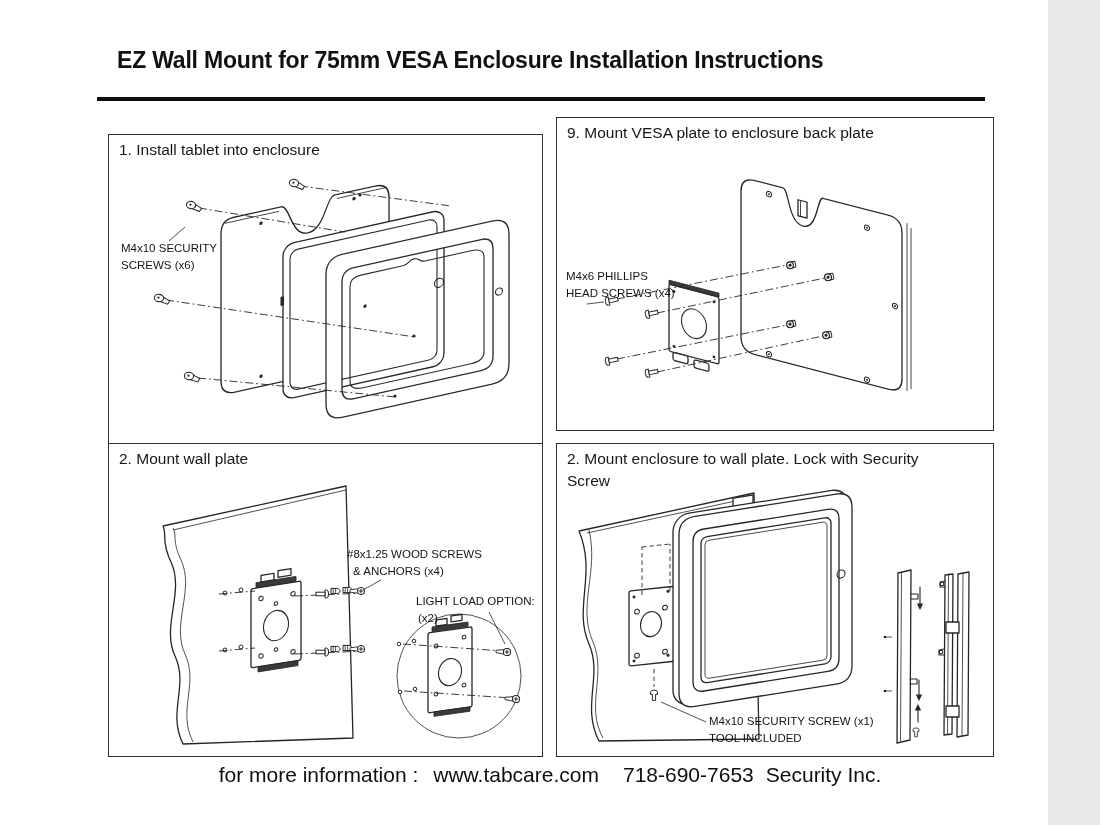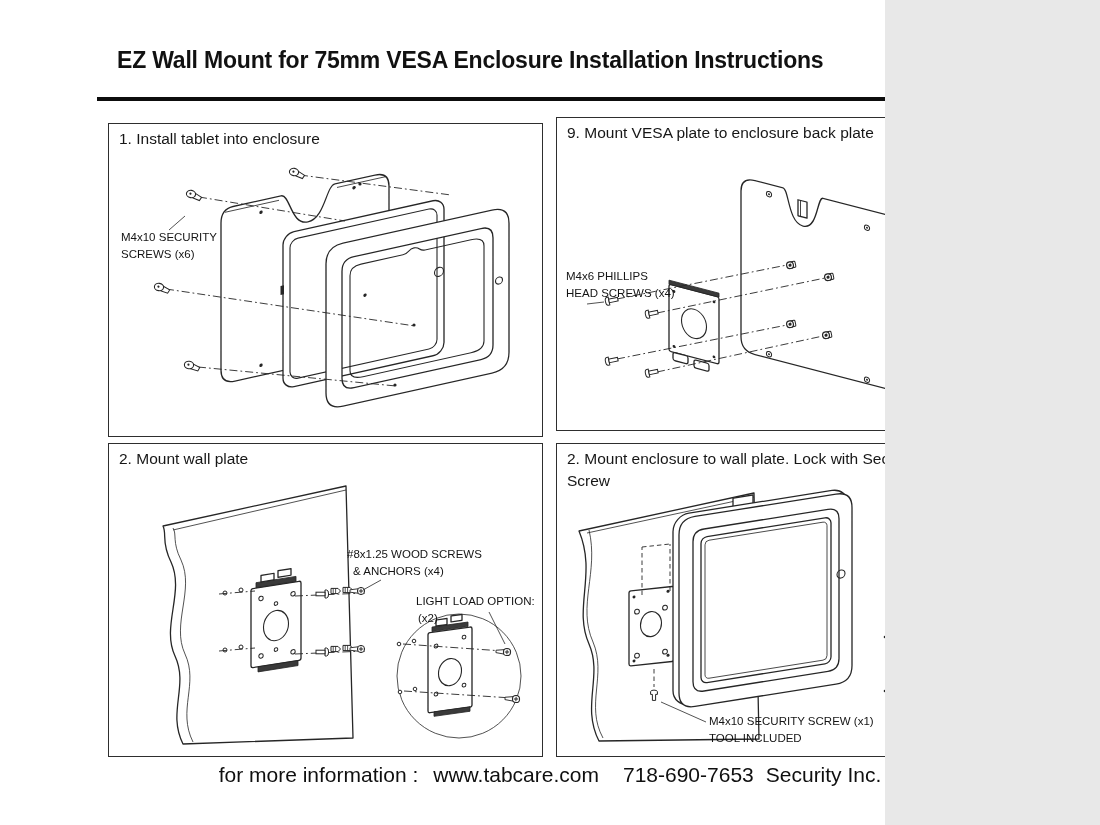--- a/index.html
+++ b/index.html
@@ -1,22 +1,22 @@
 <!DOCTYPE html>
 <html><head>
 <meta charset="utf-8">
 <style>
   html,body{margin:0;padding:0;background:#e8e8e8;}
-  #page{position:relative;width:885px;height:825px;background:#ffffff;
+  #page{position:relative;width:1048px;height:825px;background:#ffffff;
         font-family:"Liberation Sans",sans-serif;color:#1a1a1a;overflow:hidden;}
   #title{position:absolute;left:117px;top:47px;font-size:23px;font-weight:600;
          letter-spacing:-0.2px;color:#111;white-space:nowrap;}
   #rule{position:absolute;left:97px;top:97px;width:888px;height:4px;background:#0d0d0d;}
   .panel{position:absolute;background:#fff;border:1.5px solid #2e2e2e;}
-  #p1{left:108px;top:123px;width:433px;height:312px;}
+  #p1{left:108px;top:134px;width:433px;height:312px;}
   #p2{left:556px;top:117px;width:436px;height:312px;}
   #p3{left:108px;top:443px;width:433px;height:312px;}
   #p4{left:556px;top:443px;width:436px;height:312px;}
   .panel h2{position:absolute;left:10px;top:4px;margin:0;font-size:15.5px;font-weight:400;
             color:#161616;z-index:2;line-height:1.4;}
   #p4 h2{max-width:392px;}
   .panel svg{position:absolute;left:0;top:0;width:100%;height:100%;z-index:1;}
   #footer{position:absolute;left:0;top:763px;width:1100px;text-align:center;
           font-size:21px;color:#0f0f0f;white-space:nowrap;}
   #footer .gap1{margin-right:15px;} #footer .gap2{margin-right:24px;} #footer .gap3{margin-right:12px;text-align:center;}

